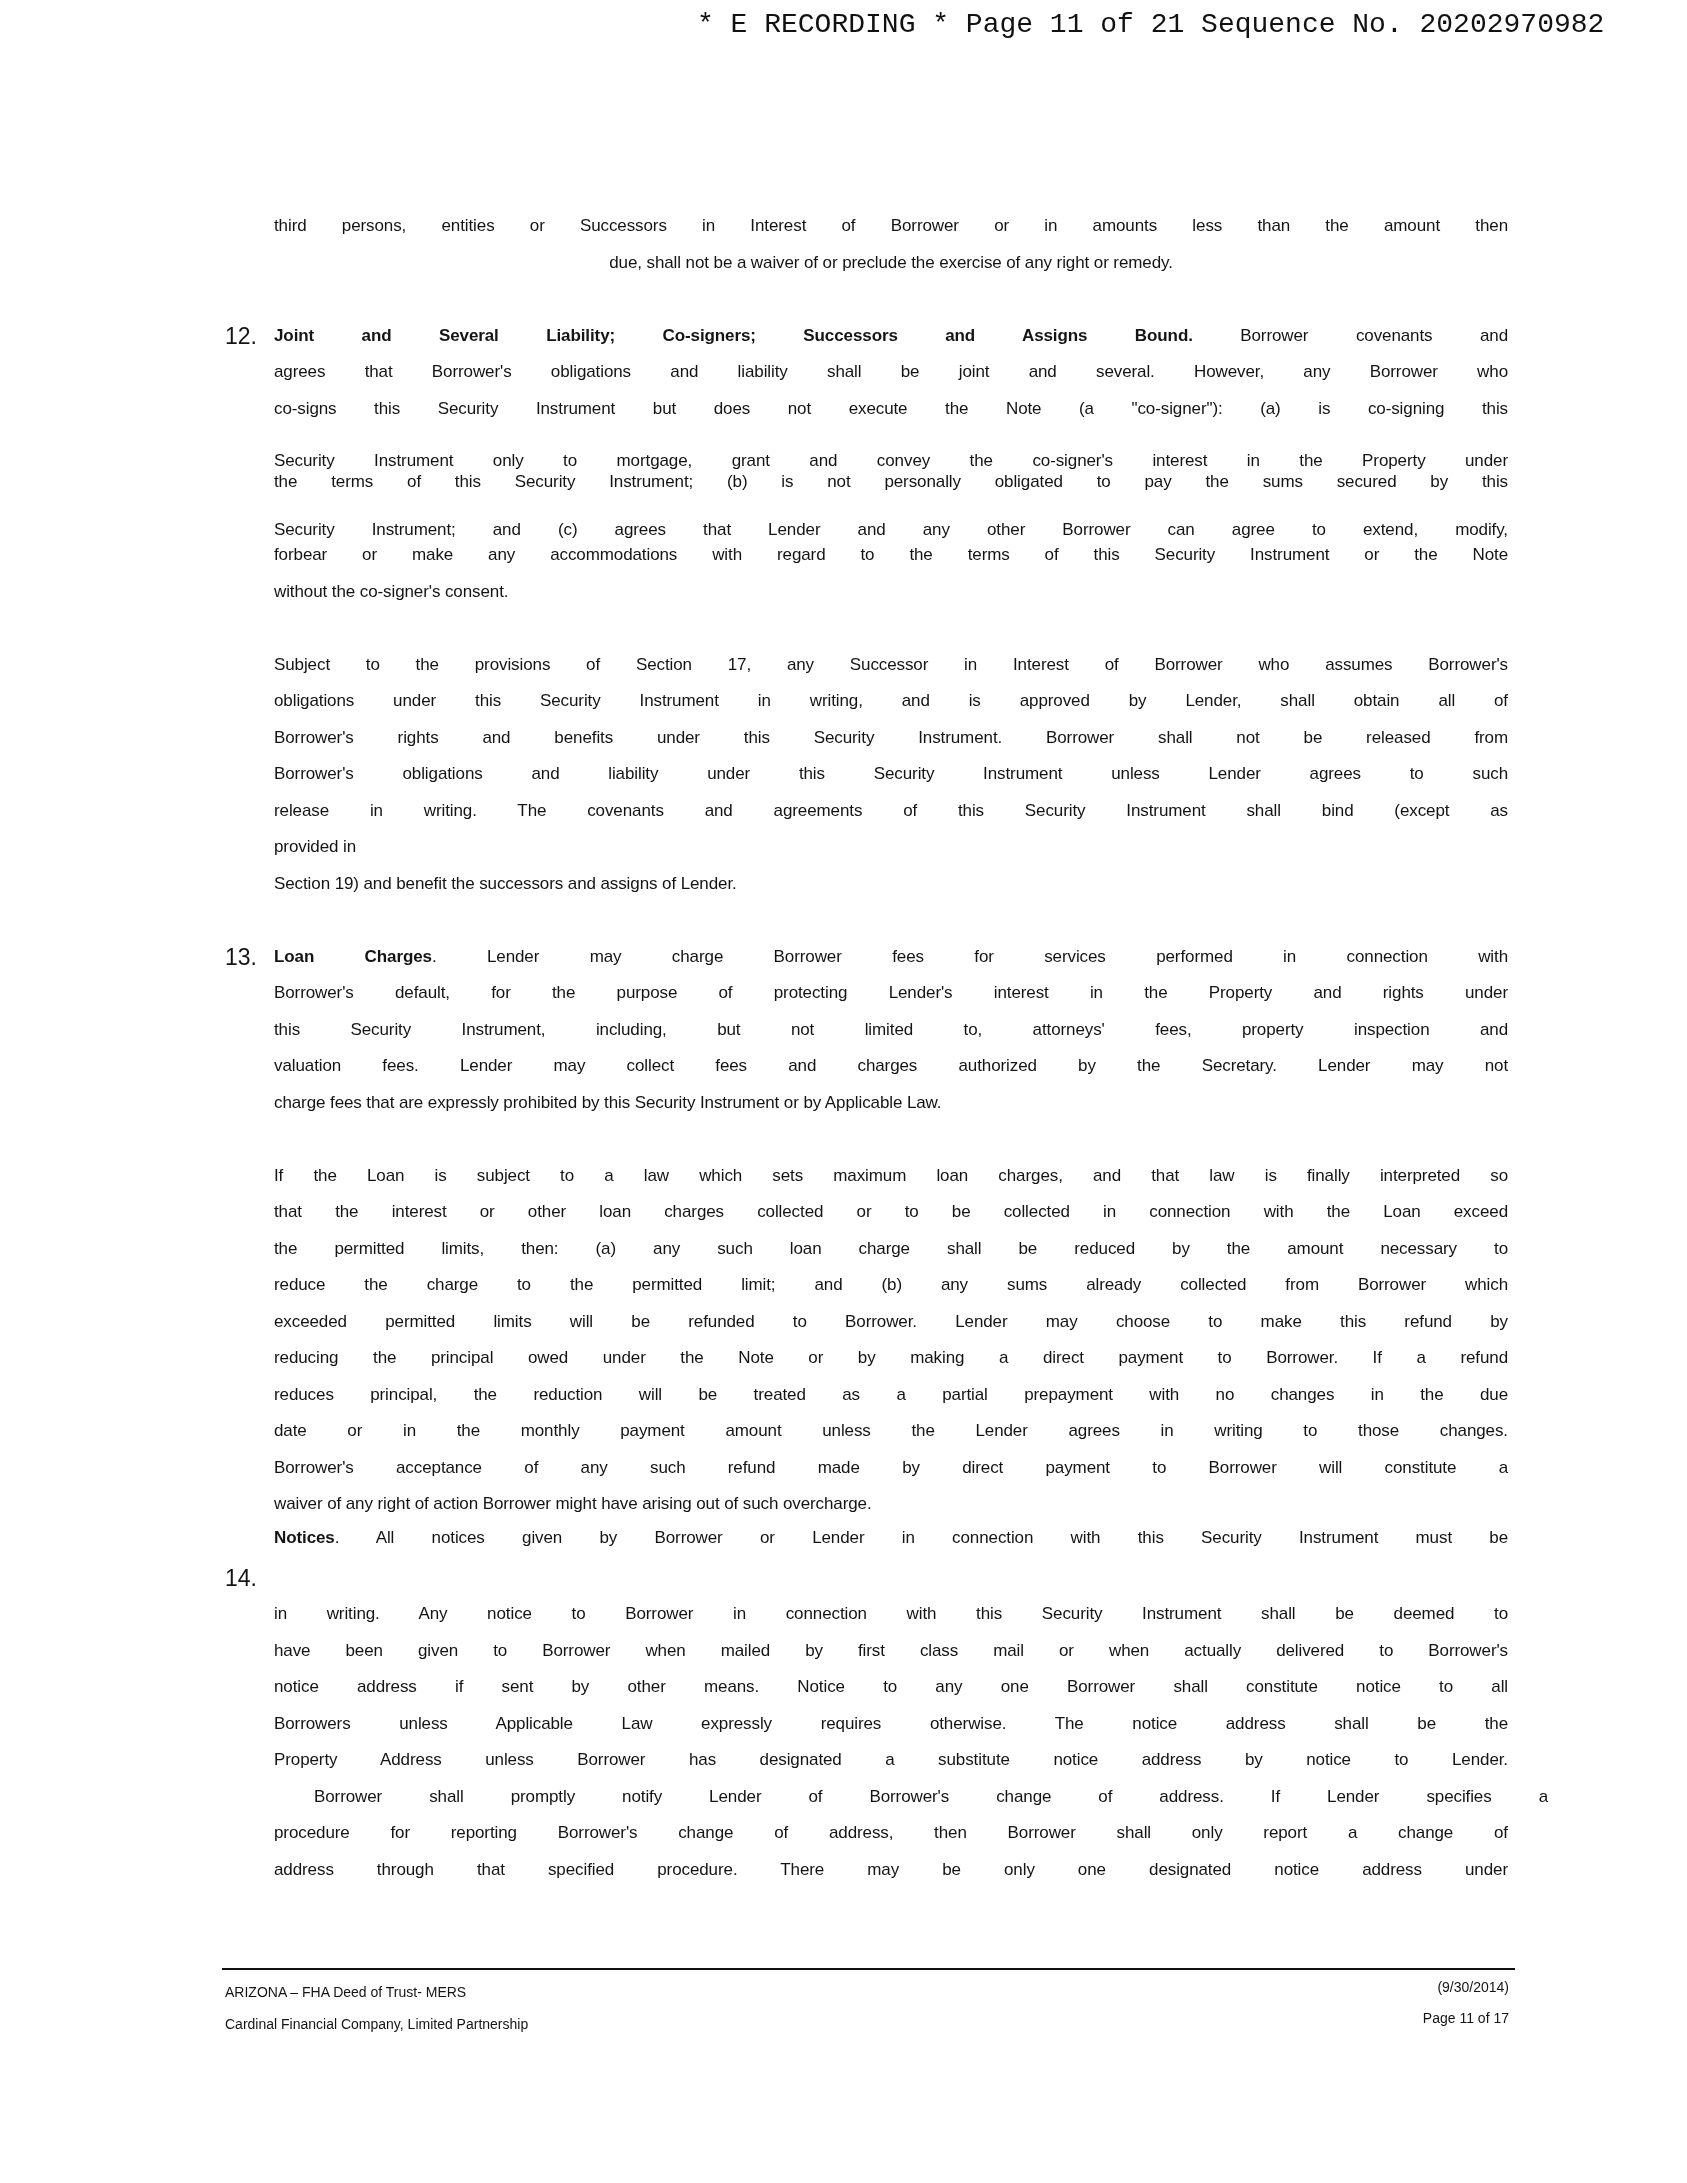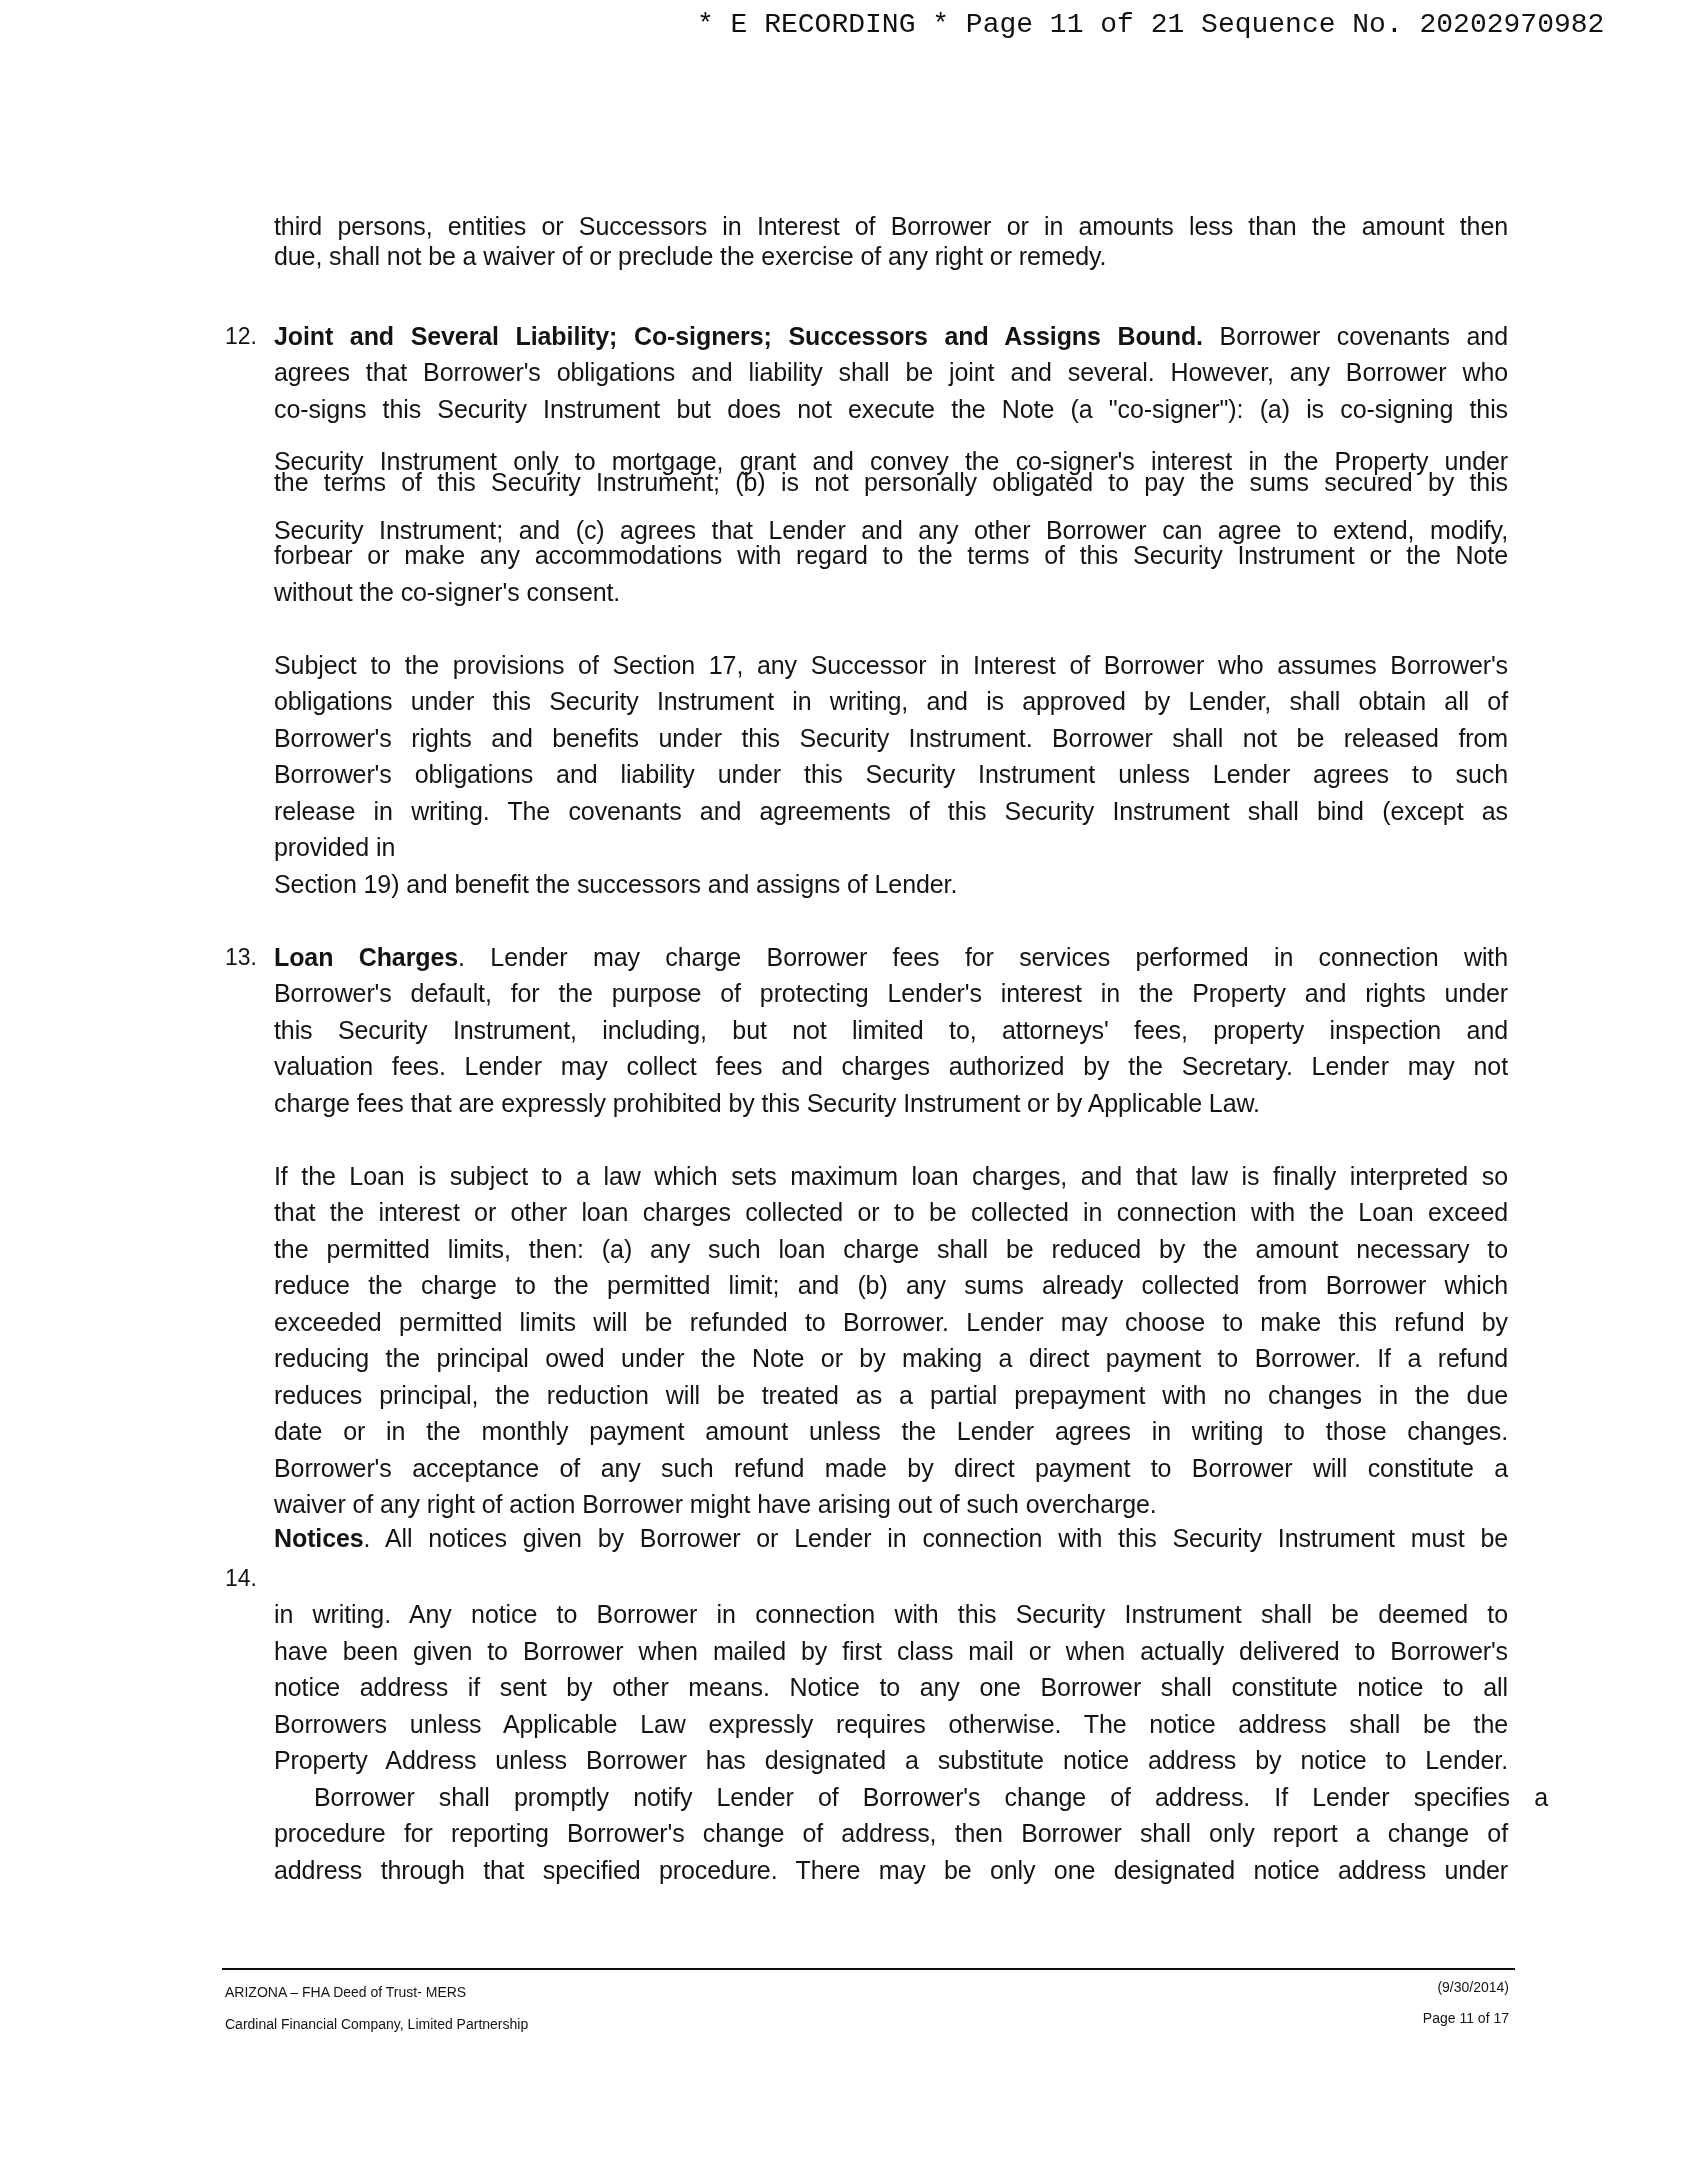--- a/index.html
+++ b/index.html
@@ -5,21 +5,21 @@
   html, body { margin: 0; padding: 0; background: #ffffff; }
   body { width: 1688px; height: 2183px; position: relative; overflow: hidden; color: #111111; }
   #page { position: absolute; left: 0; top: 0; width: 1688px; height: 2183px; background: #ffffff; }
   .hdr {
     position: absolute; left: 697px; top: 9.2px;
     font-family: "Liberation Mono", monospace; font-weight: normal;
     font-size: 28px; line-height: 32px; white-space: pre; color: #111;
   }
   .line {
     position: absolute; left: 274px; width: 1234px;
-    font-family: "Liberation Sans", sans-serif; font-size: 25px;
+    font-family: "Liberation Sans", sans-serif; font-size: 17px;
     line-height: 36px; height: 36px; white-space: nowrap; overflow: visible;
     letter-spacing: -0.1px; word-spacing: 0px; color: #141414;
   }
   .line.just { text-align: justify; text-align-last: justify; white-space: normal; }
   .line b { font-weight: bold; }
   .num {
     position: absolute; left: 225px;
     font-family: "Liberation Sans", sans-serif; font-size: 23px;
     line-height: 36px; height: 36px; color: #141414;
   }
@@ -32,21 +32,21 @@
   .ft.right { right: 179px; text-align: right; }
 </style>
 </head>
 <body>
 
 <div id="page">
   <div class="hdr">* E RECORDING * Page 11 of 21 Sequence No. 20202970982</div>
 
   <div id="body">
       <div class="line just" style="top: 208px;">third persons, entities or Successors in Interest of Borrower or in amounts less than the amount then</div>
-      <div class="line" style="top: 238px;">due, shall not be a waiver of or preclude the exercise of any right or remedy.</div>
+      <div class="line" style="top: 245px; text-align: center;">due, shall not be a waiver of or preclude the exercise of any right or remedy.</div>
       <div class="num" style="top: 318px;">12.</div>
       <div class="line just" style="top: 318px;"><b>Joint and Several Liability; Co-signers; Successors and Assigns Bound.</b> <span>Borrower covenants and</span></div>
       <div class="line just" style="top: 354px;">agrees that Borrower's obligations and liability shall be joint and several. However, any Borrower who</div>
       <div class="line just" style="top: 391px;">co-signs this Security Instrument but does not execute the Note (a "co-signer"): (a) is co-signing this</div>
       <div class="line just" style="top: 427px; margin-top: 16px;">Security Instrument only to mortgage, grant and convey the co-signer's interest in the Property under</div>
       <div class="line just" style="top: 464px;">the terms of this Security Instrument; (b) is not personally obligated to pay the sums secured by this</div>
       <div class="line just" style="top: 512px;">Security Instrument; and (c) agrees that Lender and any other Borrower can agree to extend, modify,</div>
       <div class="line just" style="top: 537px;">forbear or make any accommodations with regard to the terms of this Security Instrument or the Note</div>
       <div class="line" style="top: 574px;">without the co-signer's consent.</div>
       <div class="line just" style="top: 647px;">Subject to the provisions of Section 17, any Successor in Interest of Borrower who assumes Borrower's</div>

